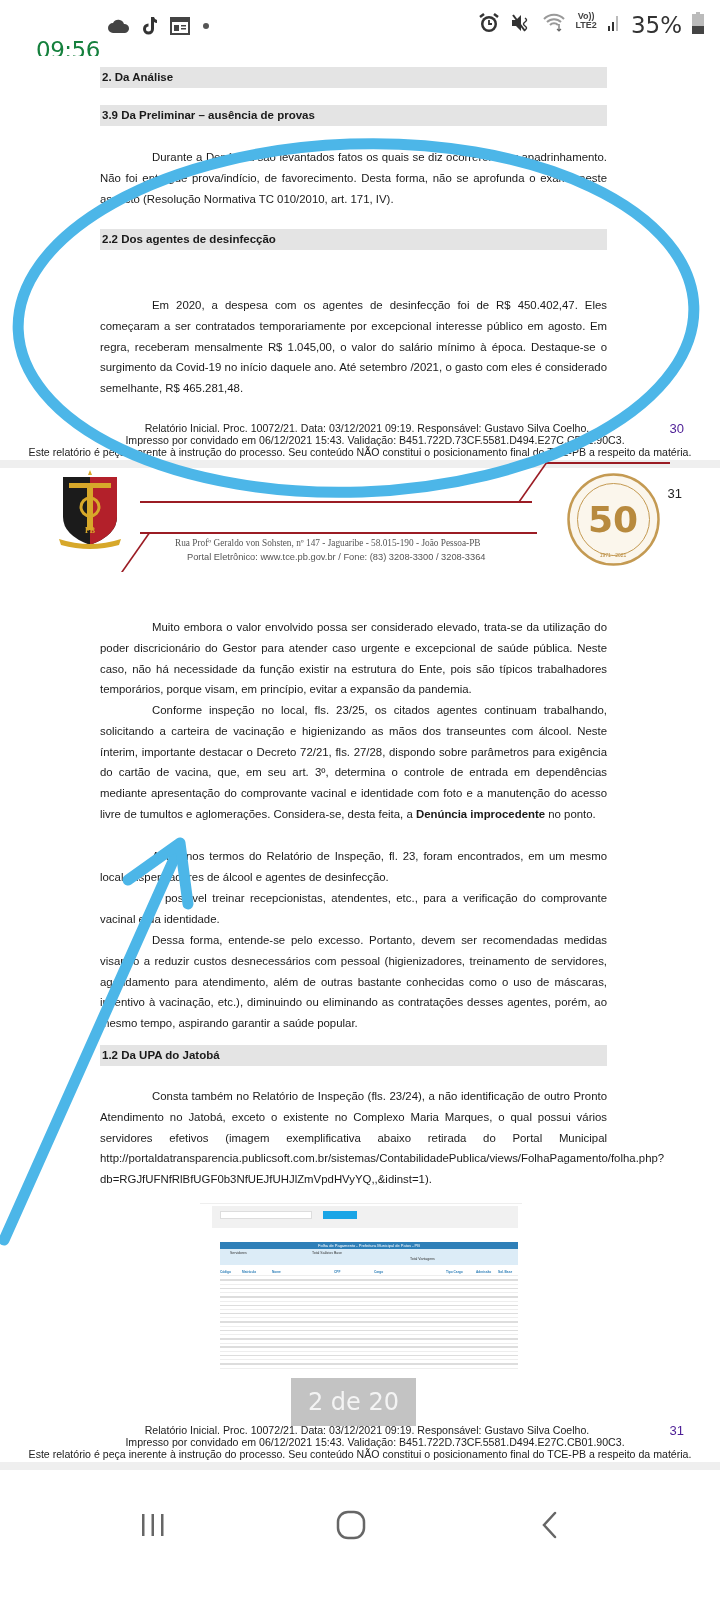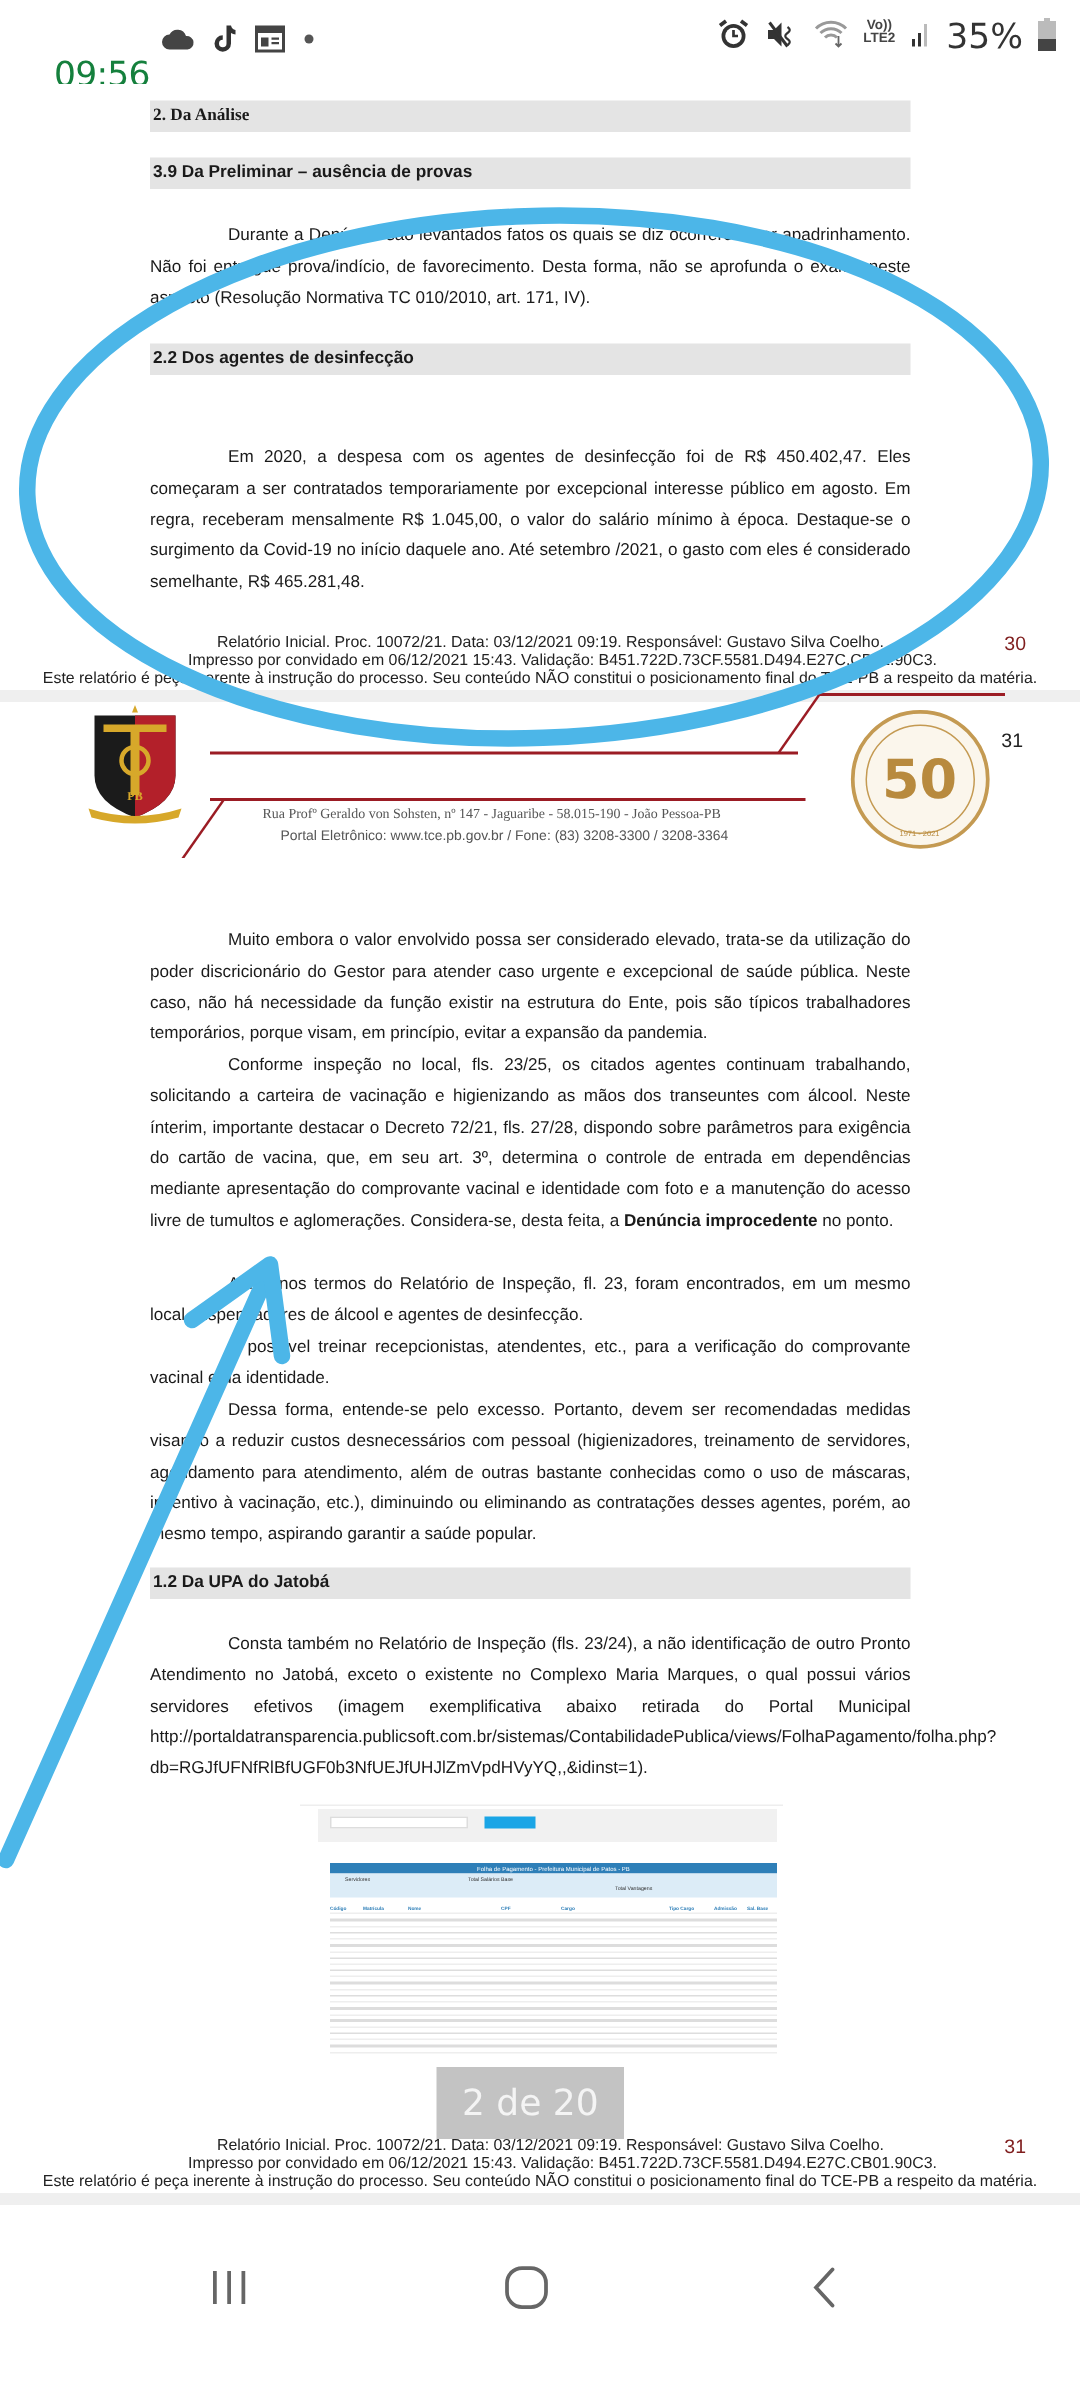--- a/index.html
+++ b/index.html
@@ -20,21 +20,21 @@
 
   .heading-bar { position: absolute; left: 100px; width: 507px; height: 21px; background: #e4e4e4; font-weight: bold; font-size: 11.5px; padding-left: 2px; line-height: 21px; }
 
   .para { position: absolute; left: 100px; width: 507px; font-size: 11.4px; line-height: 20.8px; text-align: justify; text-align-last: left; }
   .para .indent { display: inline-block; width: 52px; }
   .para b { font-weight: bold; }
 
   .footer { position: absolute; left: 0; width: 720px; font-size: 10.6px; line-height: 12px; text-align: center; color: #222; }
   .footer .fline1 { padding-left: 14px; }
   .footer .fline2 { padding-left: 30px; }
-  .footer-pagenum { position: absolute; right: 36px; font-size: 13px; color: #7f1d1d; }
+  .footer-pagenum { position: absolute; right: 36px; font-size: 13px; color: #4c1d95; }
   .page-num-top { position: absolute; right: 38px; font-size: 13px; color: #222; }
 
   
   .letterhead { position: absolute; left: 40px; top: 464px; width: 640px; height: 110px; }
   .crest { position: absolute; left: 15px; top: 5px; width: 70px; height: 82px; }
   .seal50 { position: absolute; left: 526px; top: 2px; width: 95px; height: 95px; }
   .lh-title { position: absolute; left: 128px; top: 35px; font-family: "DejaVu Sans", sans-serif; font-size: 18.5px; color: #3a3a3a; letter-spacing: 0.2px; }
   .lh-addr { position: absolute; left: 135px; top: 66px; font-size: 9.3px; color: #555; font-family: Liberation Serif, serif; }
   .lh-portal { position: absolute; left: 147px; top: 80px; font-size: 9.3px; color: #555; }
   .lh-line { position: absolute; background: #9b1c24; height: 1.5px; }
@@ -117,21 +117,21 @@
         <rect x="4" y="0" width="4" height="2" fill="#bbb"></rect>
         <rect x="0" y="2" width="12" height="20" fill="#bbb"></rect>
         <rect x="0" y="14" width="12" height="8" fill="#444"></rect>
       </svg>
   </div>
 </div>
 
 <div class="viewer">
 
   <div>
-    <div class="heading-bar" style="top:11px;font-family:Liberation Serif, serif;">2. Da Análise</div>
+    <div class="heading-bar" style="top:11px;">2. Da Análise</div>
     <div class="heading-bar" style="top:49px;">3.9 Da Preliminar – ausência de provas</div>
     <p class="para" style="top:91px;"><span class="indent"></span><span>Durante a Denúncia são levantados fatos os quais se diz ocorrerem por apadrinhamento. Não foi entregue prova/indício, de favorecimento. Desta forma, não se aprofunda o exame neste aspecto (Resolução Normativa TC 010/2010, art. 171, IV).</span></p>
     <div class="heading-bar" style="top:173px;">2.2 Dos agentes de desinfecção</div>
     <p class="para" style="top:239px;"><span class="indent"></span><span>Em 2020, a despesa com os agentes de desinfecção foi de R$ 450.402,47. Eles começaram a ser contratados temporariamente por excepcional interesse público em agosto. Em regra, receberam mensalmente R$ 1.045,00, o valor do salário mínimo à época. Destaque-se o surgimento da Covid-19 no início daquele ano. Até setembro /2021, o gasto com eles é considerado semelhante, R$ 465.281,48.</span></p>
 
     <div class="footer" style="top:366px;">
       <div class="fline1">Relatório Inicial. Proc. 10072/21. Data: 03/12/2021 09:19. Responsável: Gustavo Silva Coelho.</div>
       <div class="fline2">Impresso por convidado em 06/12/2021 15:43. Validação: B451.722D.73CF.5581.D494.E27C.CB01.90C3.</div>
       <div>Este relatório é peça inerente à instrução do processo. Seu conteúdo NÃO constitui o posicionamento final do TCE-PB a respeito da matéria.</div>
     </div>

